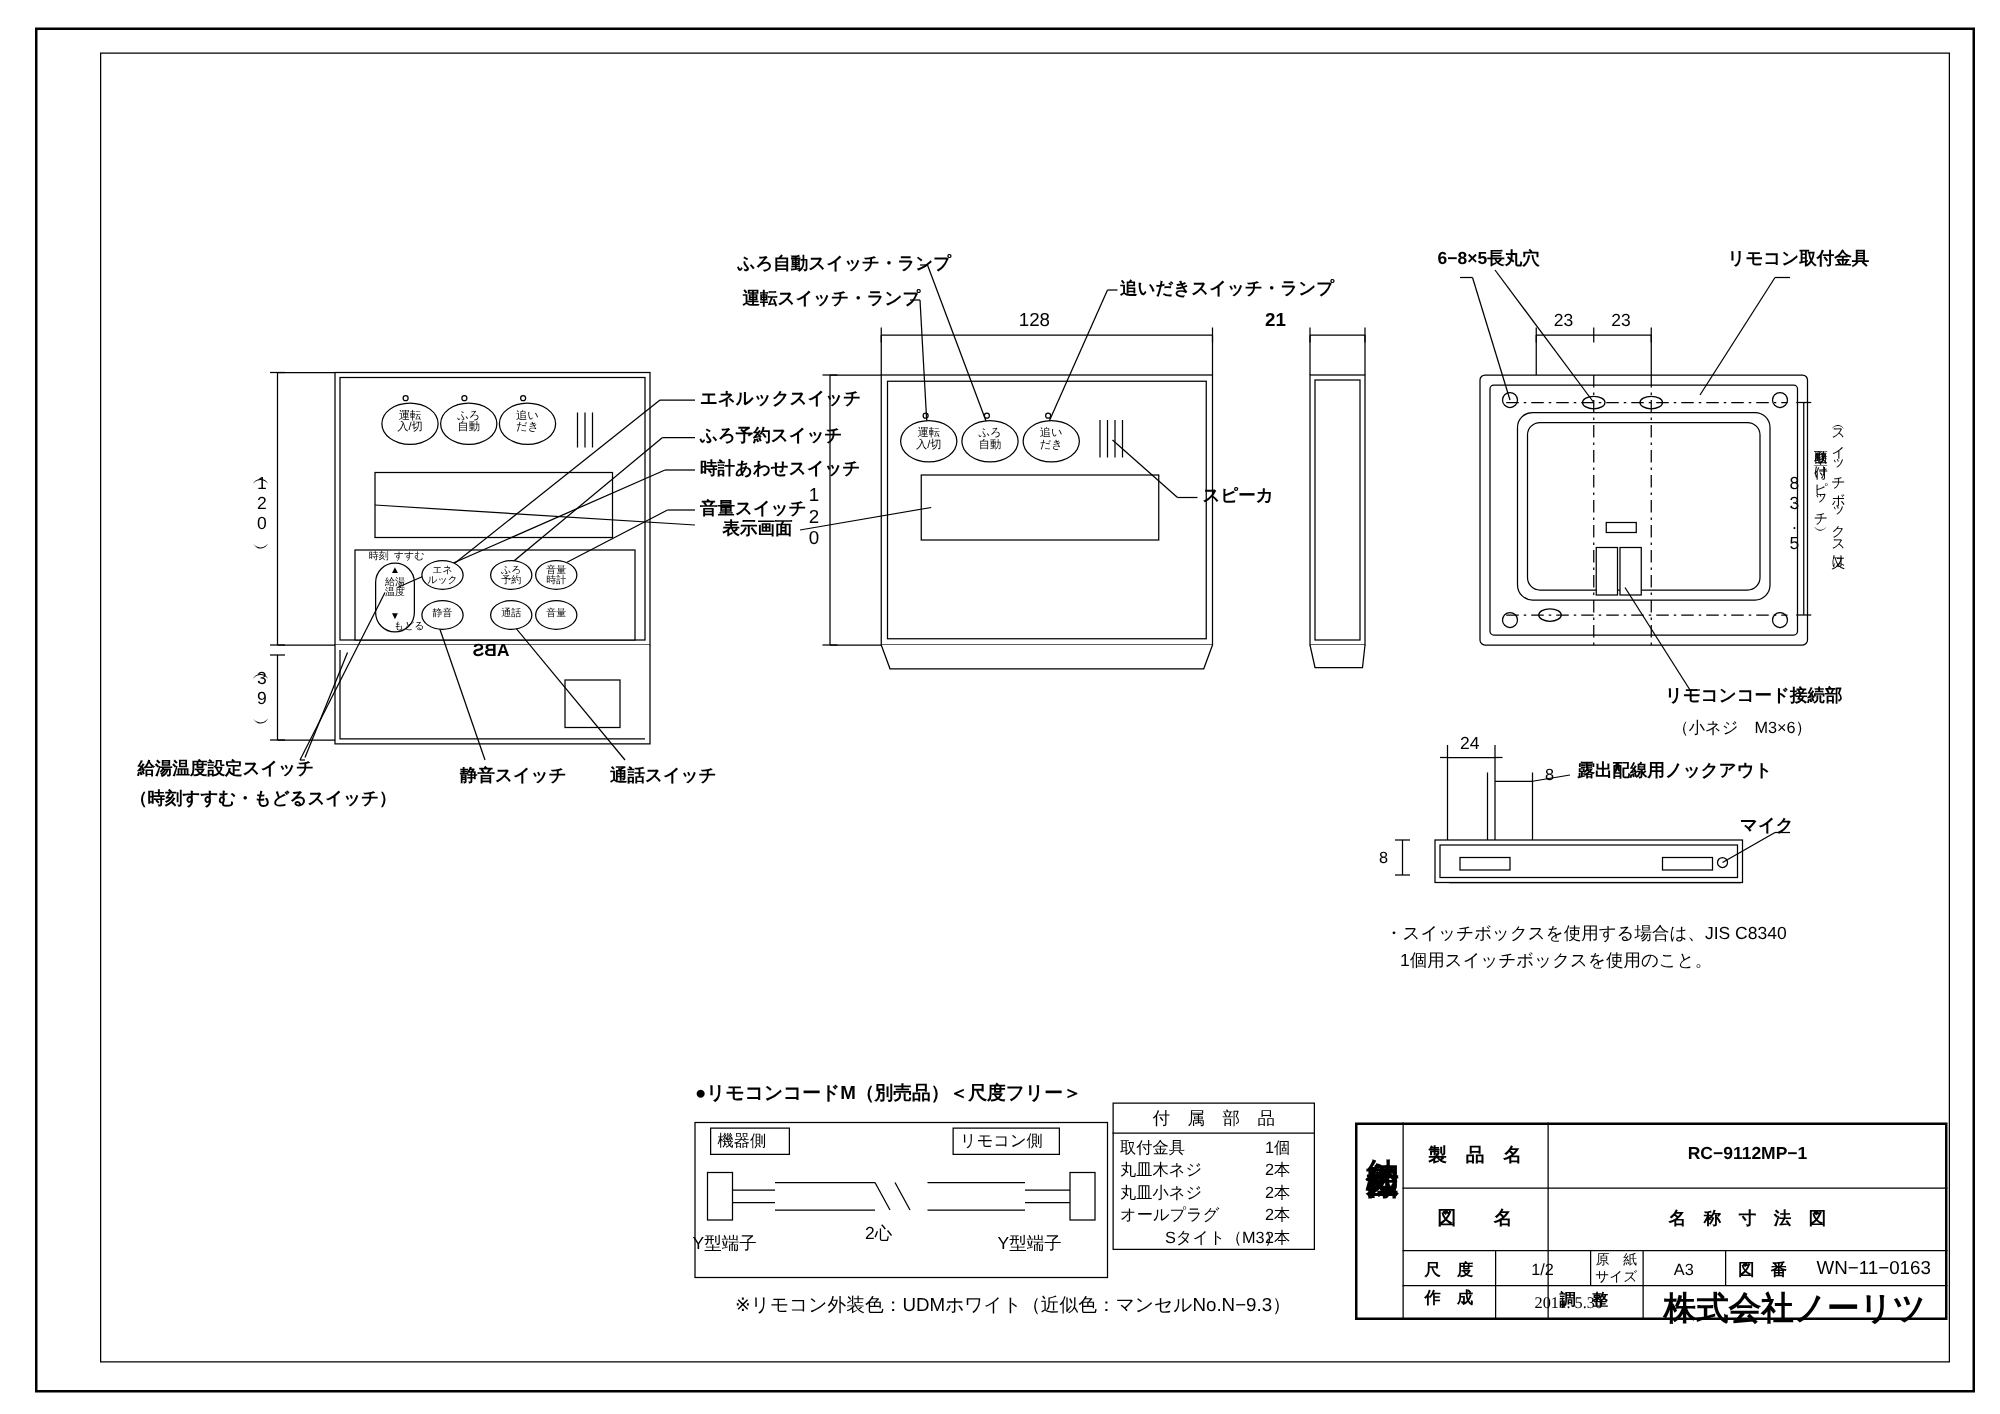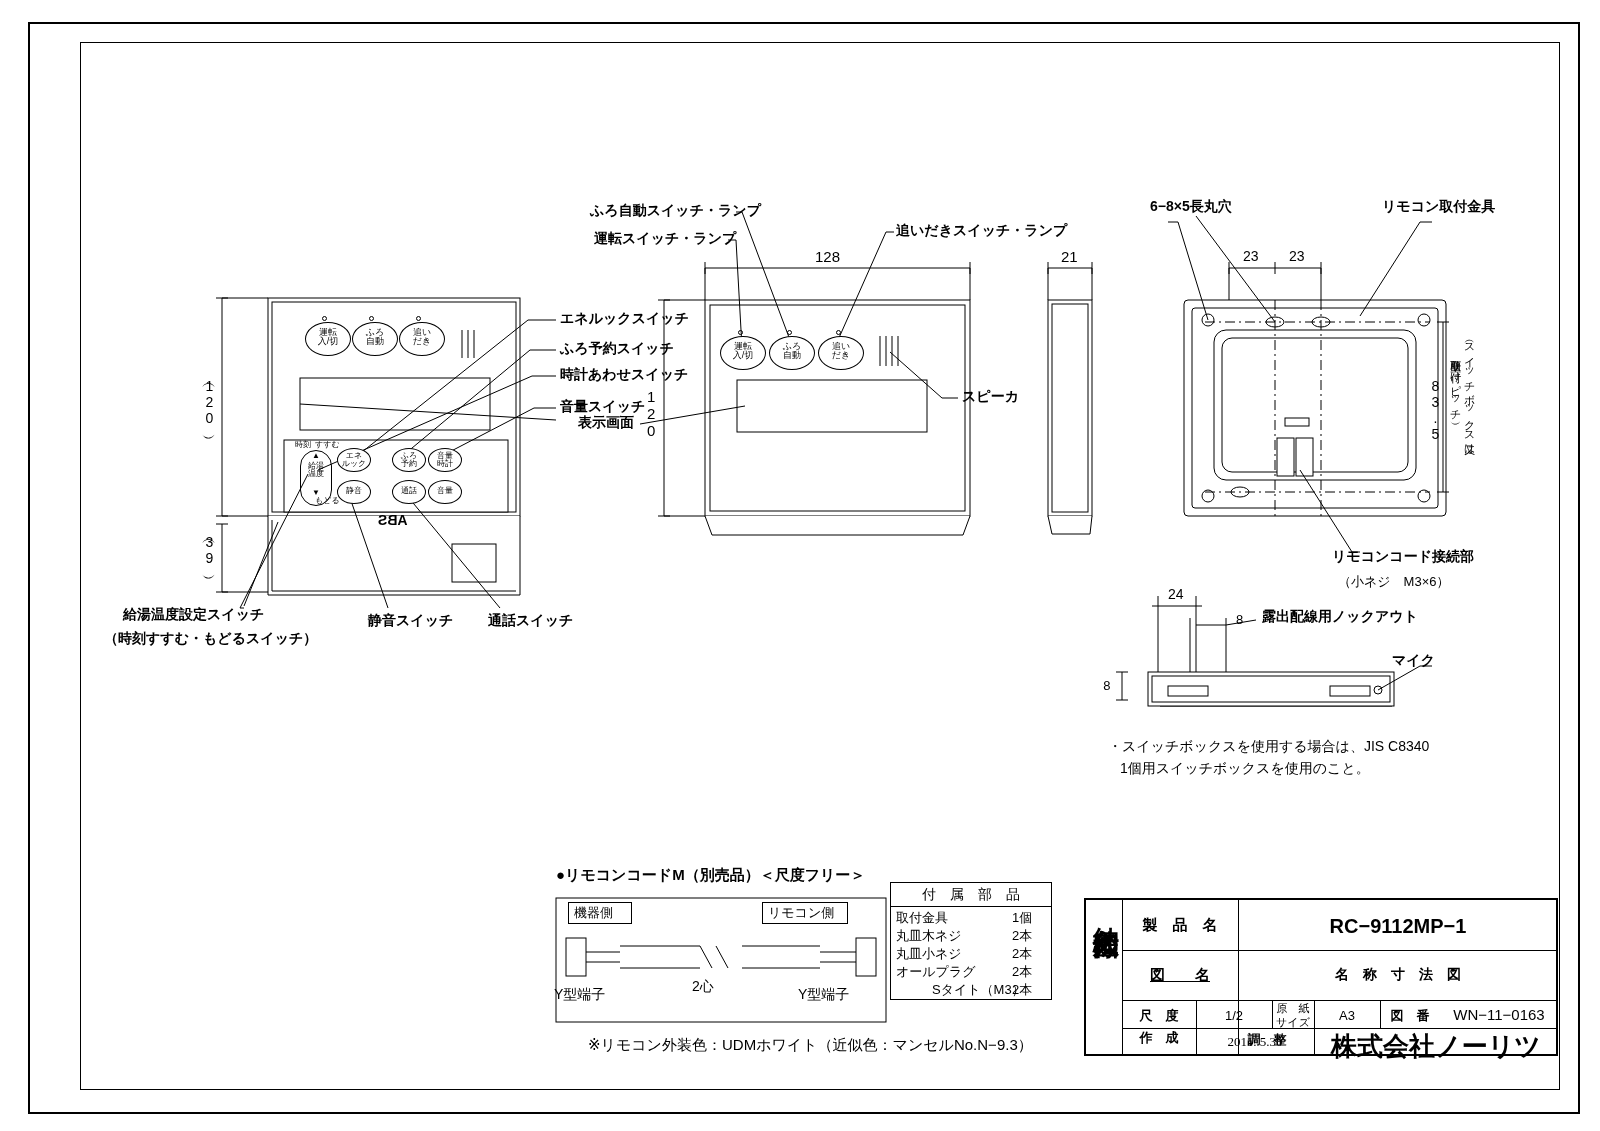--- a/index.html
+++ b/index.html
@@ -8,21 +8,21 @@
   .frame{position:absolute;border:2px solid #000;}
   .ln{position:absolute;background:#000;}
   .hl{height:1px;}
   .vl{width:1px;}
   .txt{position:absolute;white-space:nowrap;font-size:12px;line-height:1.25;}
   .txt.s11{font-size:11px;}
   .txt.s13{font-size:13px;}
   .txt.s14{font-size:14px;}
   .txt.s15{font-size:15px;}
   .txt.s16{font-size:14px;}
-  .txt.s18{font-size:20px;}
+  .txt.s18{font-size:14px;}
   .txt.s20{font-size:26px;}
   .txt.b{font-weight:bold;}
   .ctr{text-align:center;}
   .vert{writing-mode:vertical-rl;text-orientation:upright;}
   .box{position:absolute;border:1px solid #000;box-sizing:border-box;}
   .box2{position:absolute;border:2px solid #000;box-sizing:border-box;}
   .rk{position:absolute;border:1px solid #000;border-radius:50%;box-sizing:border-box;}
   .ell{position:absolute;border:1px solid #000;border-radius:50%;box-sizing:border-box;background:#fff;}
   svg{position:absolute;left:0;top:0;overflow:visible;}
   .tiny{font-size:9px;line-height:1.05;text-align:center;}
@@ -241,42 +241,42 @@
   <div class="txt tiny" style="left:769px;top:342px;width:46px;">ふろ<br>自動</div>
   <div class="txt tiny" style="left:818px;top:342px;width:46px;">追い<br>だき</div>
   <div class="rk" style="left:738px;top:330px;width:5px;height:5px;"></div>
   <div class="rk" style="left:787px;top:330px;width:5px;height:5px;"></div>
   <div class="rk" style="left:836px;top:330px;width:5px;height:5px;"></div>
 
   <div class="txt s14 vert" style="left:200px;top:378px;">（120）</div>
   <div class="txt s14 vert" style="left:200px;top:534px;">（39）</div>
   <div class="txt s15" style="left:815px;top:248px;">128</div>
   <div class="txt s15 vert" style="left:641px;top:388px;">120</div>
-  <div class="txt s15" style="left:1061px;top:248px;">21</div>
+  <div class="txt s15" style="left:1012px;top:248px;font-weight:bold;">21</div>
   <div class="txt s14" style="left:1243px;top:248px;">23</div>
   <div class="txt s14" style="left:1289px;top:248px;">23</div>
   <div class="txt s14 vert" style="left:1426px;top:378px;">83.5</div>
   <div class="txt s11 vert" style="left:1462px;top:336px;">（スイッチボックス又は</div>
   <div class="txt s11 vert" style="left:1448px;top:352px;">壁面取り付けピッチ）</div>
   <div class="txt s14" style="left:1168px;top:586px;">24</div>
   <div class="txt s13" style="left:1236px;top:612px;">8</div>
   <div class="txt s13 vert" style="left:1098px;top:678px;">8</div>
 
   <div class="txt s14 b" style="left:590px;top:202px;">ふろ自動スイッチ・ランプ</div>
   <div class="txt s14 b" style="left:594px;top:230px;">運転スイッチ・ランプ</div>
   <div class="txt s14 b" style="left:896px;top:222px;">追いだきスイッチ・ランプ</div>
 
   <div class="txt s14 b" style="left:560px;top:310px;">エネルックスイッチ</div>
   <div class="txt s14 b" style="left:560px;top:340px;">ふろ予約スイッチ</div>
   <div class="txt s14 b" style="left:560px;top:366px;">時計あわせスイッチ</div>
   <div class="txt s14 b" style="left:560px;top:398px;">音量スイッチ</div>
   <div class="txt s14 b" style="left:578px;top:414px;">表示画面</div>
   <div class="txt s14 b" style="left:962px;top:388px;">スピーカ</div>
 
-  <div class="txt s14 b" style="left:123px;top:606px;">給湯温度設定スイッチ</div>
+  <div class="txt s14 b" style="left:110px;top:606px;">給湯温度設定スイッチ</div>
   <div class="txt s14 b" style="left:104px;top:630px;">（時刻すすむ・もどるスイッチ）</div>
   <div class="txt s14 b" style="left:368px;top:612px;">静音スイッチ</div>
   <div class="txt s14 b" style="left:488px;top:612px;">通話スイッチ</div>
 
   <div class="txt s14 b" style="left:1150px;top:198px;">6−8×5長丸穴</div>
   <div class="txt s14 b" style="left:1382px;top:198px;">リモコン取付金具</div>
   <div class="txt s14 b" style="left:1332px;top:548px;">リモコンコード接続部</div>
   <div class="txt s13" style="left:1338px;top:574px;">（小ネジ　M3×6）</div>
   <div class="txt s14 b" style="left:1262px;top:608px;">露出配線用ノックアウト</div>
   <div class="txt s14 b" style="left:1392px;top:652px;">マイク</div>
@@ -315,21 +315,21 @@
   <div class="ln hl" style="left:1122px;top:1000px;width:436px;"></div>
   <div class="ln hl" style="left:1122px;top:1028px;width:436px;"></div>
   <div class="ln vl" style="left:1196px;top:1000px;height:56px;"></div>
   <div class="ln vl" style="left:1272px;top:1000px;height:28px;"></div>
   <div class="ln vl" style="left:1314px;top:1000px;height:56px;"></div>
   <div class="ln vl" style="left:1380px;top:1000px;height:28px;"></div>
 
   <div class="txt s20 b vert" style="left:1090px;top:906px;letter-spacing:2px;">納入仕様図</div>
   <div class="txt s15 b ctr" style="left:1122px;top:916px;width:116px;">製　品　名</div>
   <div class="txt s18 b ctr" style="left:1238px;top:914px;width:320px;">RC−9112MP−1</div>
-  <div class="txt s15 b ctr" style="left:1122px;top:966px;width:116px;text-decoration:underline;">図　　名</div>
+  <div class="txt s15 b ctr" style="left:1122px;top:966px;width:116px;">図　　名</div>
   <div class="txt s16 b ctr" style="left:1238px;top:966px;width:320px;">名　称　寸　法　図</div>
 
   <div class="txt s13 b ctr" style="left:1122px;top:1008px;width:74px;">尺　度</div>
   <div class="txt s13 ctr" style="left:1196px;top:1008px;width:76px;">1/2</div>
   <div class="txt s11 ctr" style="left:1272px;top:1002px;width:42px;"><span>原　紙</span><br><span>サイズ</span></div>
   <div class="txt s13 ctr" style="left:1314px;top:1008px;width:66px;">A3</div>
   <div class="txt s13 b ctr" style="left:1380px;top:1008px;width:60px;">図　番</div>
   <div class="txt s15 ctr" style="left:1440px;top:1006px;width:118px;">WN−11−0163</div>
 
   <div class="txt s13 b ctr" style="left:1122px;top:1030px;width:74px;"><span>作　成</span></div>

